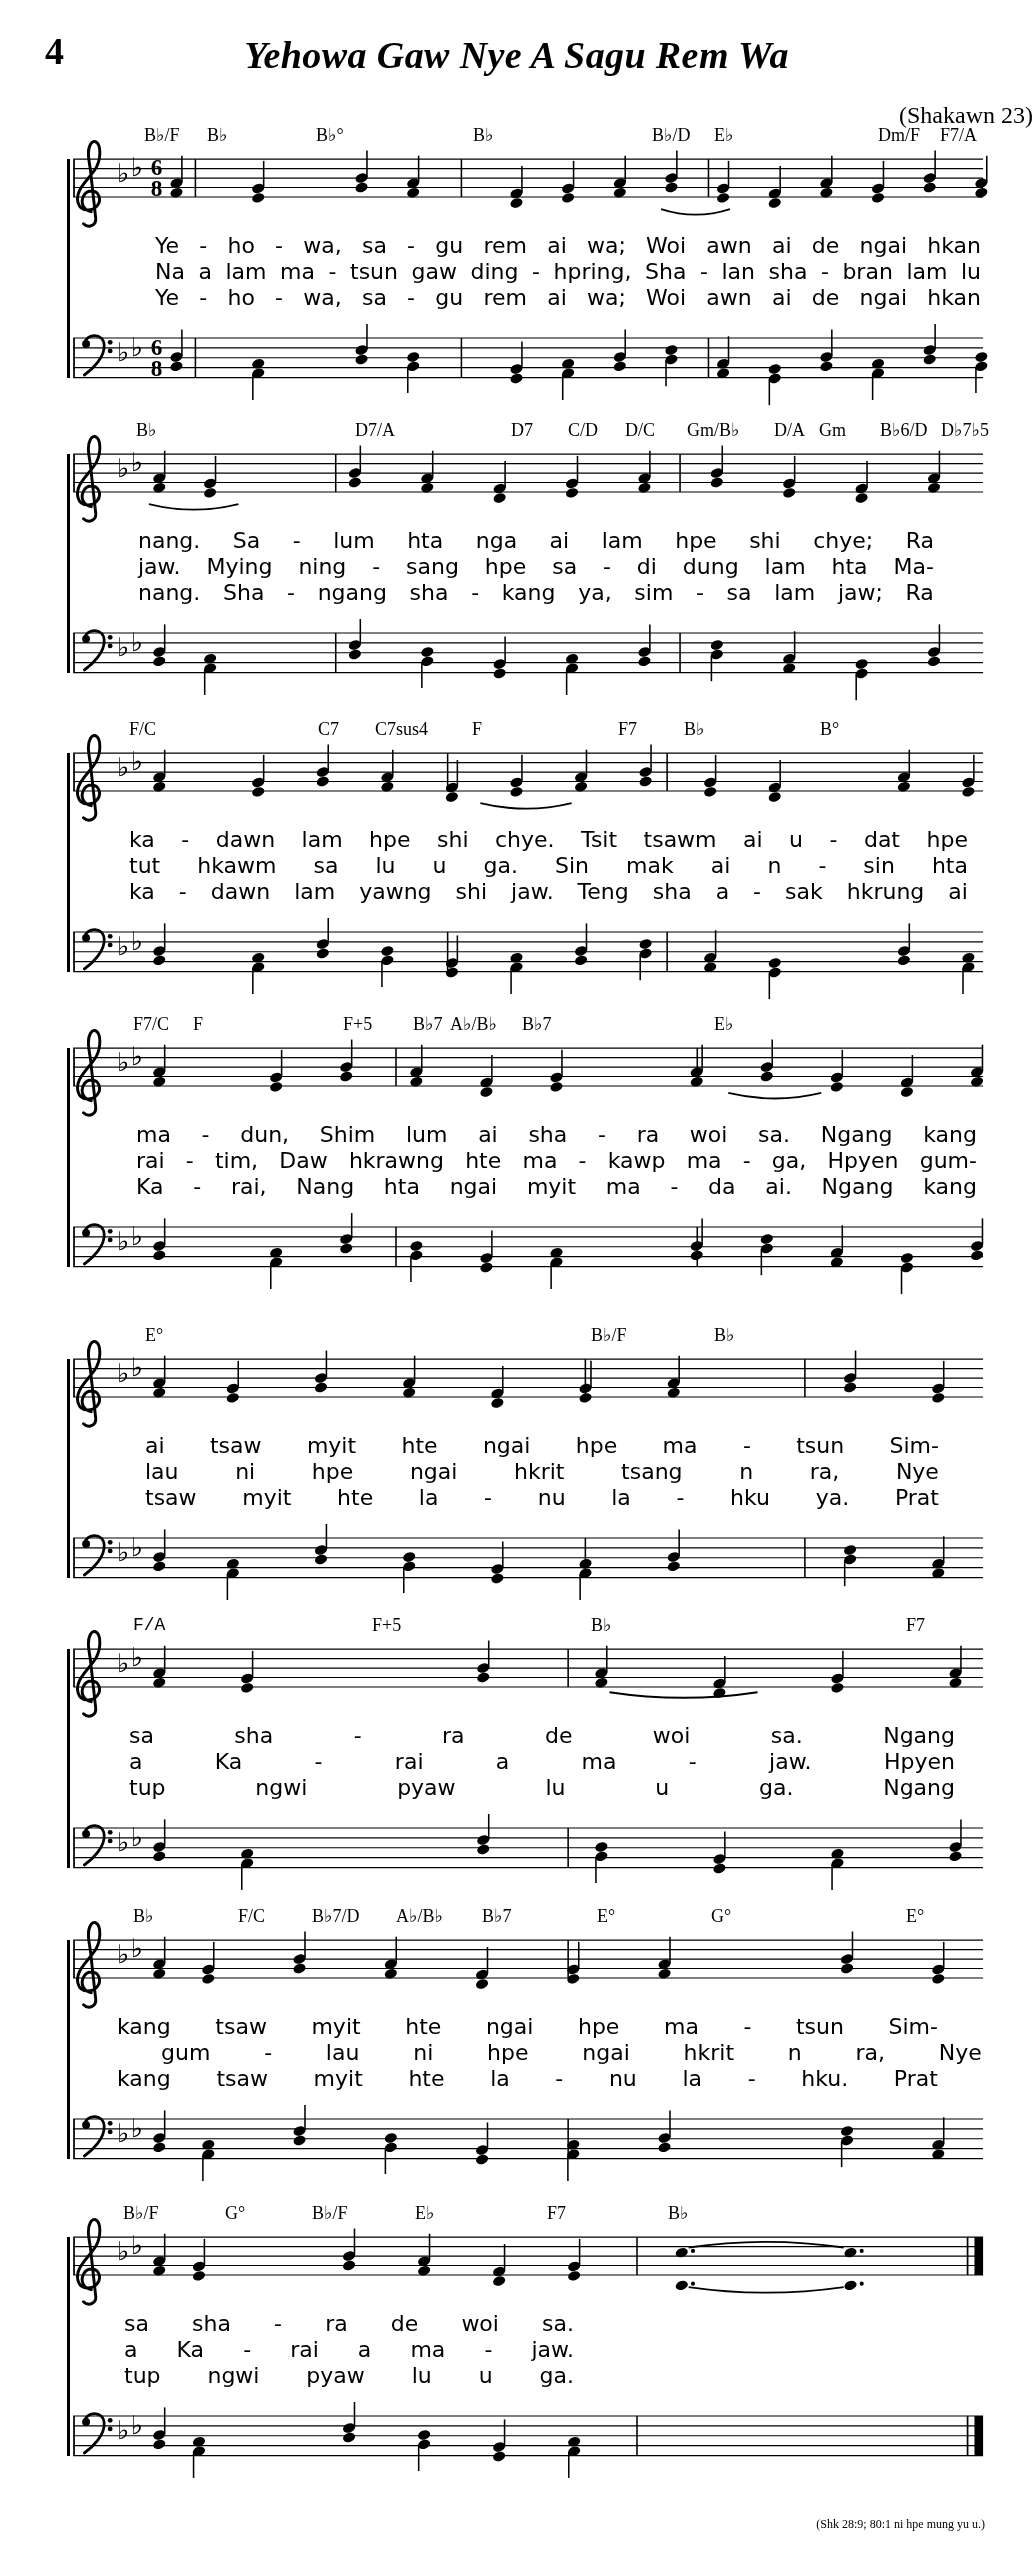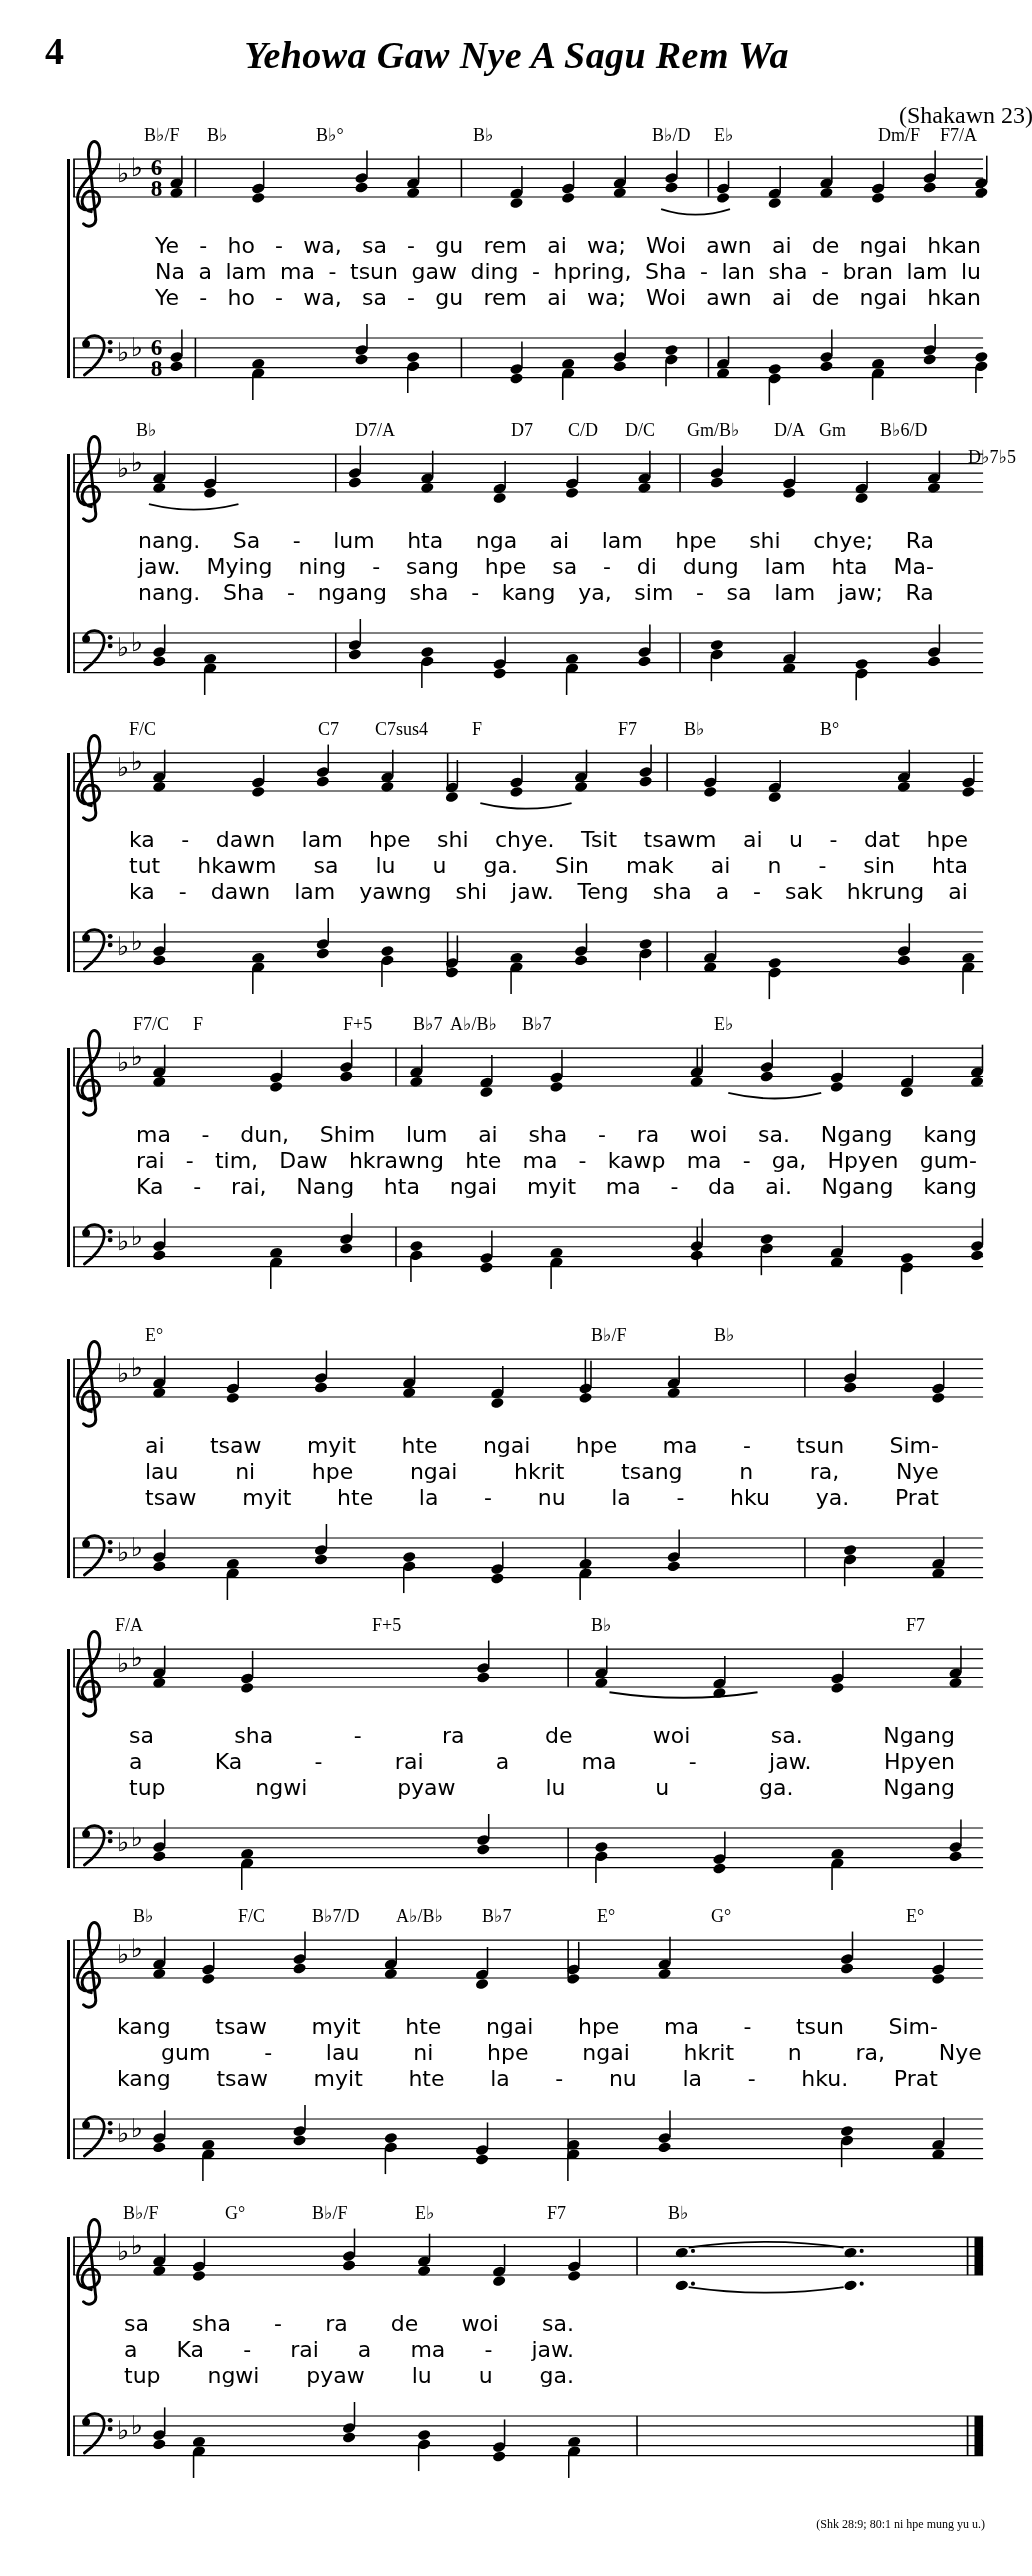--- a/index.html
+++ b/index.html
@@ -261,21 +261,21 @@
         <div>
           <span class="chord" style="left: 136px;">B♭</span>
           <span class="chord" style="left: 355px;">D7/A</span>
           <span class="chord" style="left: 511px;">D7</span>
           <span class="chord" style="left: 568px;">C/D</span>
           <span class="chord" style="left: 625px;">D/C</span>
           <span class="chord" style="left: 687px; text-align: center;">Gm/B♭</span>
           <span class="chord" style="left: 774px;">D/A</span>
           <span class="chord" style="left: 819px;">Gm</span>
           <span class="chord" style="left: 880px;">B♭6/D</span>
-          <span class="chord" style="left: 968px; margin-top: 27px;">D♭7♭5</span>
+          <span class="chord" style="left: 941px;">D♭7♭5</span>
         </div>
         <svg width="1033" height="112" viewBox="0 0 1200 130" class="staff-svg" style="top: 8.6px;">
           <g>
             <line x1="85" y1="28" x2="1142" y2="28" stroke="#000" stroke-width="1.3"></line>
             <line x1="85" y1="39" x2="1142" y2="39" stroke="#000" stroke-width="1.3"></line>
             <line x1="85" y1="50" x2="1142" y2="50" stroke="#000" stroke-width="1.3"></line>
             <line x1="85" y1="61" x2="1142" y2="61" stroke="#000" stroke-width="1.3"></line>
             <line x1="85" y1="72" x2="1142" y2="72" stroke="#000" stroke-width="1.3"></line>
           </g>
           <line x1="86" y1="28" x2="86" y2="72" stroke="#000" stroke-width="2"></line>
@@ -930,21 +930,21 @@
           <span>la</span>
           <span>-</span>
           <span>hku</span>
           <span>ya.</span>
           <span>Prat</span>
         </div>
       </div>
       <div class="system" style="top: 1616px;">
         <div class="system-line" style="top: 33px; height: 219px;"></div>
         <div>
-          <span class="chord" style="left: 115px;">F/A</span>
+          <span class="chord" style="left: 133px; font-family: Liberation Mono, monospace;">F/A</span>
           <span class="chord" style="left: 372px;">F+5</span>
           <span class="chord" style="left: 591px;">B♭</span>
           <span class="chord" style="left: 906px;">F7</span>
         </div>
         <svg width="1033" height="112" viewBox="0 0 1200 130" class="staff-svg" style="top: 8.6px;">
           <g>
             <line x1="85" y1="28" x2="1142" y2="28" stroke="#000" stroke-width="1.3"></line>
             <line x1="85" y1="39" x2="1142" y2="39" stroke="#000" stroke-width="1.3"></line>
             <line x1="85" y1="50" x2="1142" y2="50" stroke="#000" stroke-width="1.3"></line>
             <line x1="85" y1="61" x2="1142" y2="61" stroke="#000" stroke-width="1.3"></line>

